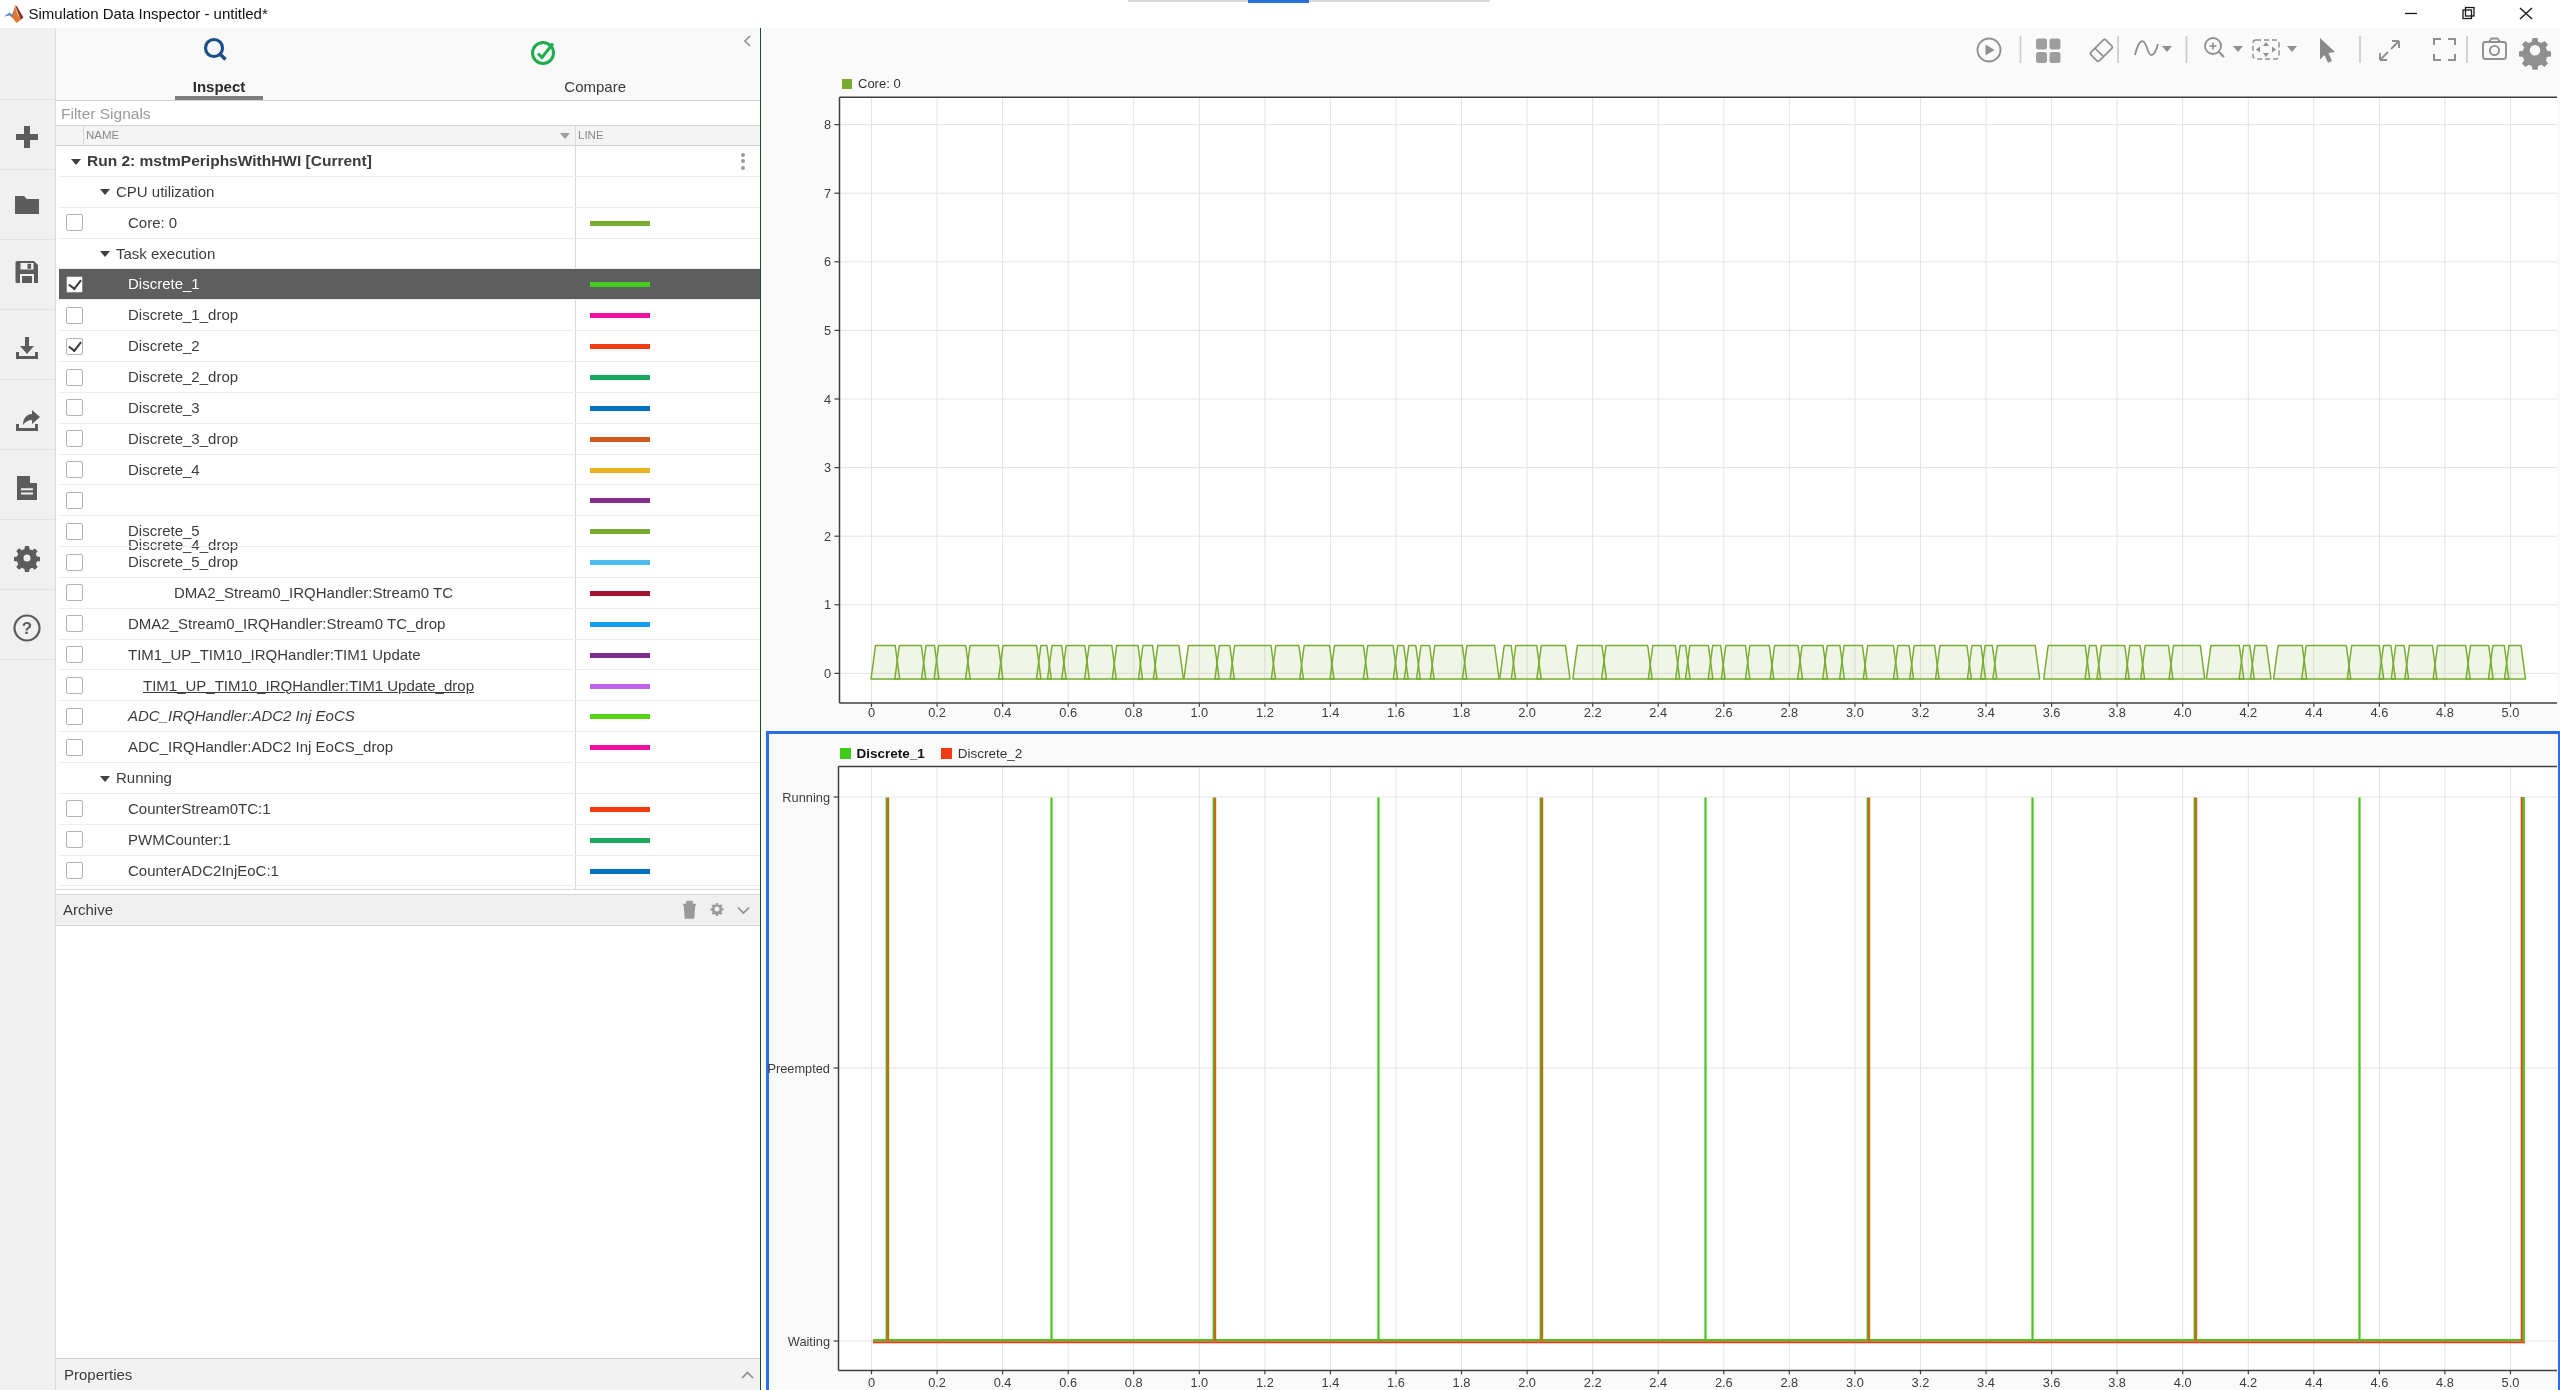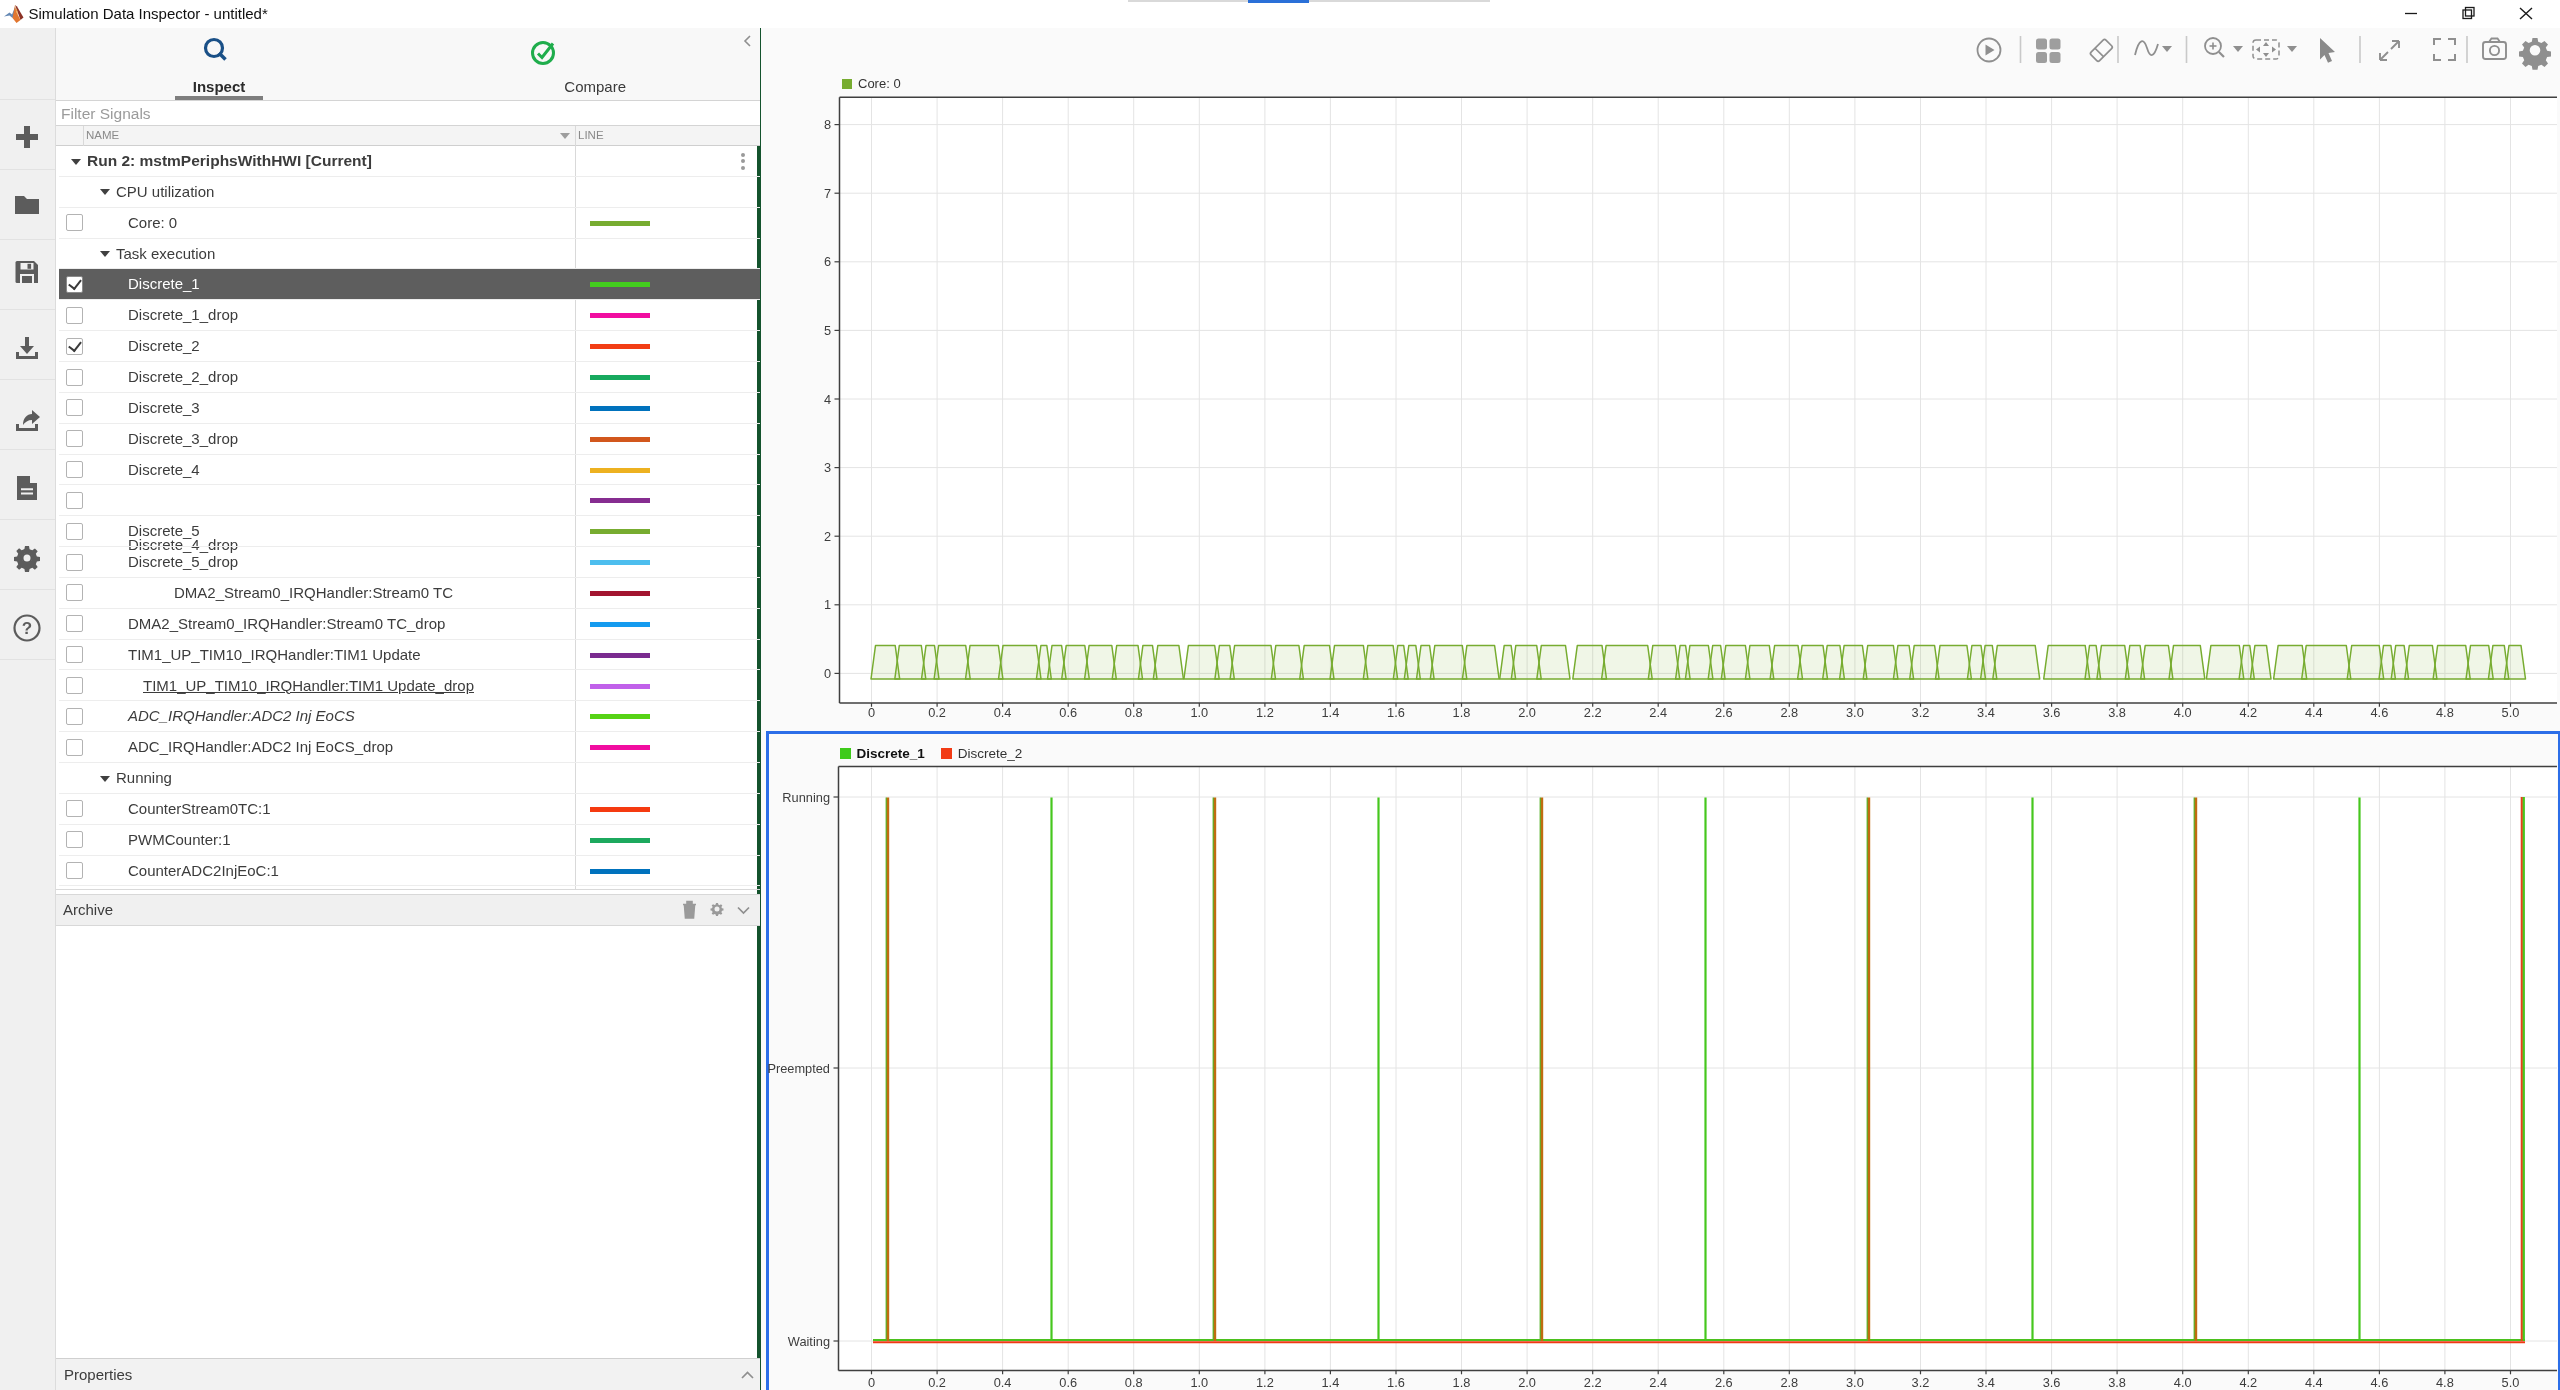--- a/index.html
+++ b/index.html
@@ -1,20 +1,20 @@
 <!DOCTYPE html>
 <html><head><meta charset="utf-8"><style>
 * { margin:0; padding:0; box-sizing:border-box; }
 html,body { width:2560px; height:1390px; font-family:"Liberation Sans", sans-serif; background:#fff; position:relative; overflow:hidden; }
 #titlebar { position:absolute; left:0; top:0; width:2560px; height:28px; background:#fff; }
 #title-text { position:absolute; left:28.5px; top:5px; font-size:15px; color:#101010; }
 #sidebar { position:absolute; left:0; top:28px; width:56px; height:1362px; background:#f0f0f0; border-right:1px solid #dcdcdc; }
 .sicon { position:absolute; left:11px; width:32px; height:32px; }
 .ssep { position:absolute; left:0; width:55px; height:1px; background:#e2e2e2; }
-#panel { position:absolute; left:56px; top:28px; width:704.5px; height:1362px; background:#fff; border-right:4px solid #14532d; }
+#panel { position:absolute; left:56px; top:28px; width:704.5px; height:1362px; background:#fff; border-right:1px solid #14532d; }
 #tabs { position:absolute; left:0; top:0; width:703.5px; height:72px; background:#f8f8f8; }
 #filter { position:absolute; left:0; top:72px; width:703.5px; height:26px; background:#fff; border-top:1px solid #d4d4d4; border-bottom:1px solid #d4d4d4; }
 #filter span { position:absolute; left:5px; top:4px; font-size:15.5px; color:#9b9b9b; }
 #thead { position:absolute; left:0; top:98px; width:703.5px; height:20px; background:#f4f4f4; border-bottom:1px solid #cfcfcf; }
 #thead .h { position:absolute; top:2.5px; font-size:11.5px; color:#8a8a8a; }
 #rows { position:absolute; left:0; top:0px; width:703.5px; }
 .row { position:absolute; left:3px; width:700.5px; height:30.85px; border-bottom:1px solid #ededed; color:#3c3c3c; }
 .rtxt { position:absolute; top:6px; font-size:15px; white-space:nowrap; }
 .tri { position:absolute; top:12.5px; width:0; height:0; border-left:5.5px solid transparent; border-right:5.5px solid transparent; border-top:6.5px solid #404040; }
 .cb { position:absolute; left:7px; top:6.5px; width:17px; height:17px; background:#fff; border:1px solid #b3b3b3; border-radius:2px; }

